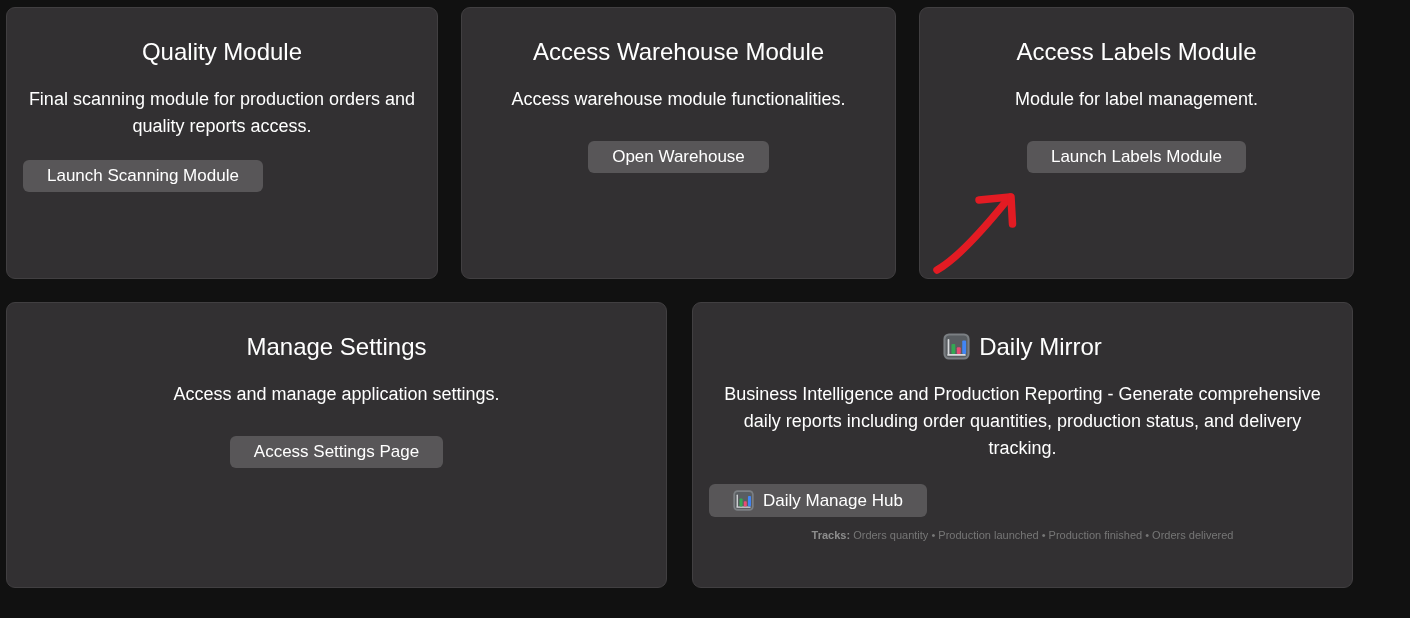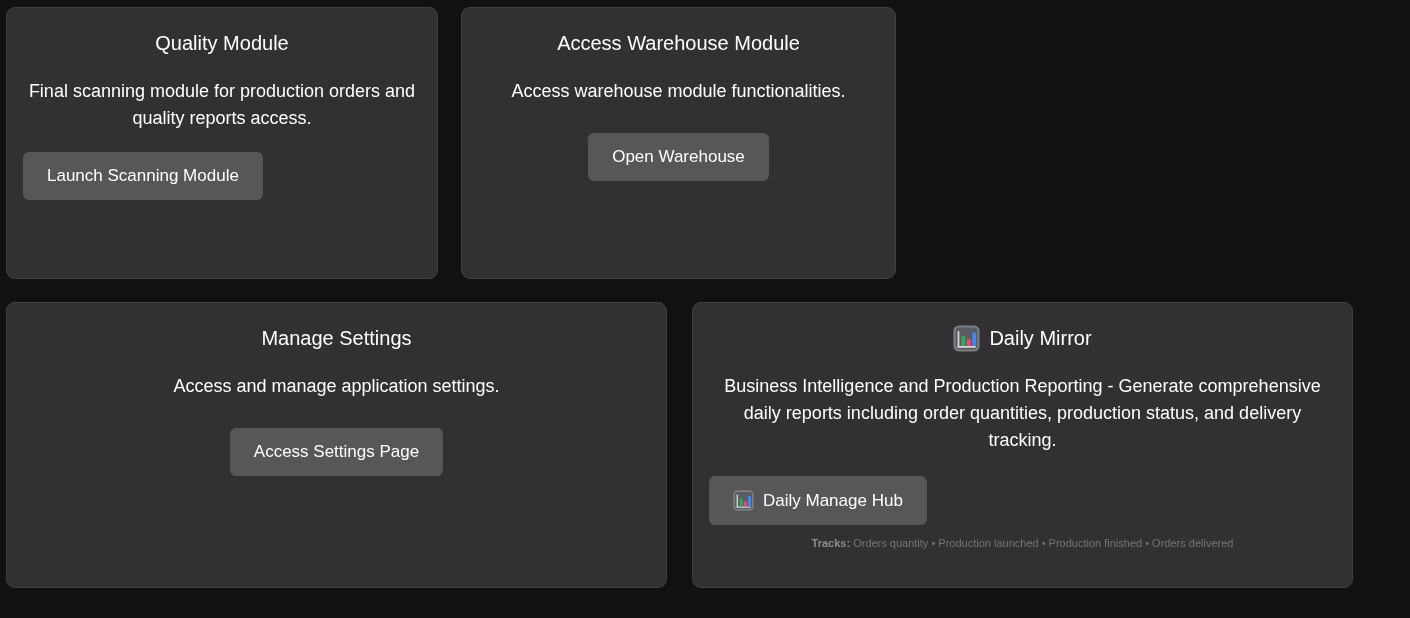--- a/index.html
+++ b/index.html
@@ -20,45 +20,45 @@
     background: #323032;
     border: 1px solid #413f41;
     border-radius: 9px;
     padding: 20px 16px 16px 16px;
     text-align: center;
     position: relative;
   }
   .row-1 .card { height: 272px; }
   .row-2 .card { height: 286px; }
   .card-title {
-    font-size: 20px;
+    font-size: 24px;
     font-weight: 400;
     line-height: 31px;
-    margin: 0;
+    margin: 8px;
     color: #ffffff;
     display: flex;
     align-items: center;
     justify-content: center;
     gap: 9px;
   }
   .card-desc {
     font-size: 18px;
     line-height: 27px;
     margin: 19px 0 0 0;
     color: #ffffff;
   }
   .btn {
     background: #585658;
     color: #ffffff;
     border: none;
     border-radius: 6px;
     font-family: "Liberation Sans", sans-serif;
     font-size: 17px;
     line-height: 20px;
-    padding: 14px 24px;
+    padding: 6px 24px;
     cursor: pointer;
     display: inline-flex;
     align-items: center;
     gap: 9px;
   }
   .btn-stack { text-align: left; margin-top: 20px; }
   .btn-stack .btn { display: inline-flex; }
   .btn-stack .btn-row { margin-bottom: 13px; }
   .btn-center { margin-top: 28px; }
   .btn-left { text-align: left; margin-top: 22px; }
@@ -112,20 +112,34 @@
     <div class="card">
       <h2 class="card-title">Access Warehouse Module</h2>
       <p class="card-desc">Access warehouse module functionalities.</p>
       <div class="btn-center">
         <button class="btn">
           <span>Open Warehouse</span>
         </button>
       </div>
     </div>
 
+    <div class="card">
+      <h2 class="card-title">Access Labels Module</h2>
+      <p class="card-desc">Module for label management.</p>
+      <div class="btn-center">
+        <button class="btn">
+          <span>Launch Labels Module</span>
+        </button>
+      </div>
+      <svg class="annotation-arrow" viewBox="0 0 435 270" fill="none">
+        <path d="M 17 262 Q 42 248 88 191" stroke="#e31b23" stroke-width="7.5" stroke-linecap="round"></path>
+        <path d="M 59 192 L 90 189" stroke="#e31b23" stroke-width="7.5" stroke-linecap="round"></path>
+        <path d="M 91 189 L 92.5 216" stroke="#e31b23" stroke-width="7.5" stroke-linecap="round"></path>
+      </svg>
+    </div>
 
   </div>
 
   <div class="row row-2">
 
     <div class="card">
       <h2 class="card-title">Manage Settings</h2>
       <p class="card-desc">Access and manage application settings.</p>
       <div class="btn-center">
         <button class="btn">

